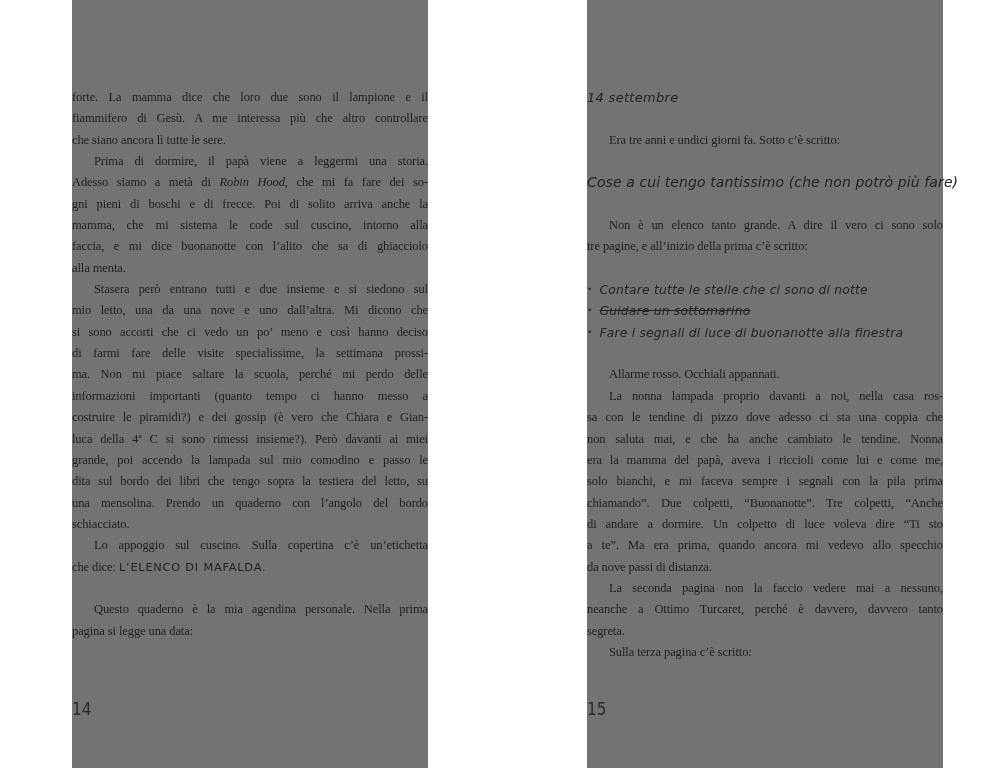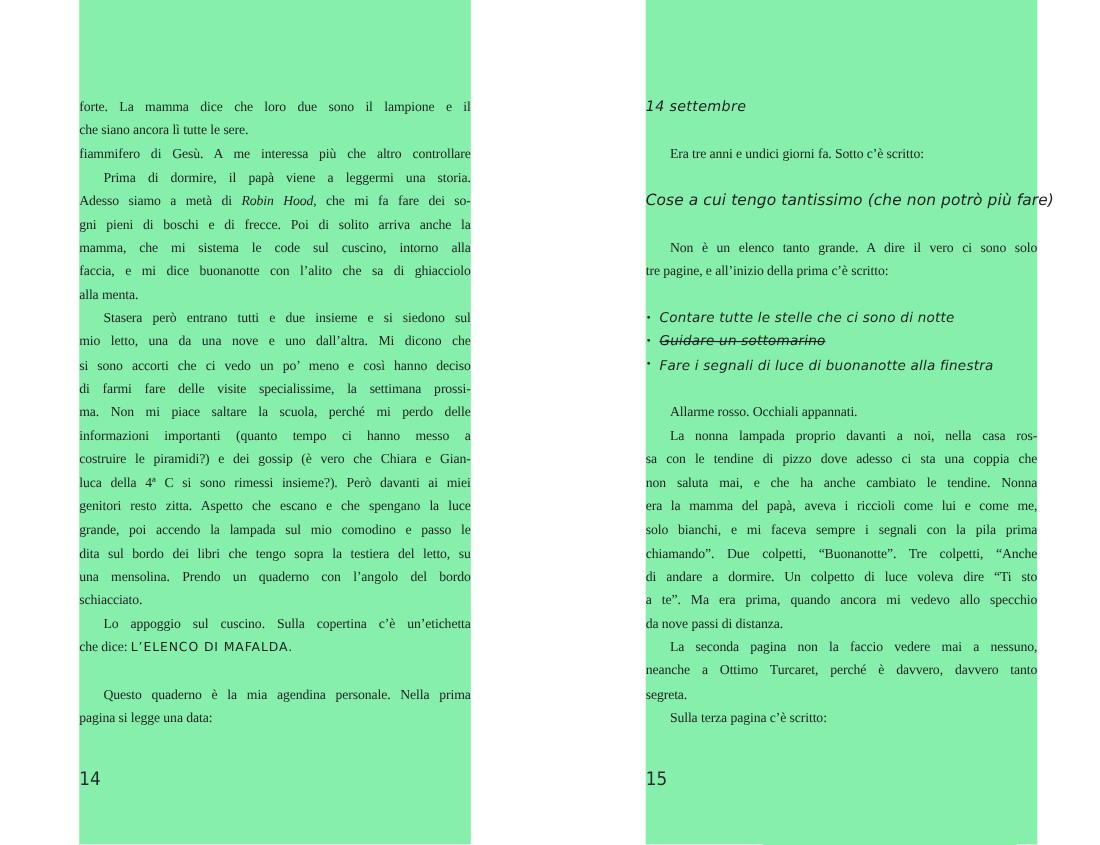--- a/index.html
+++ b/index.html
@@ -1,18 +1,18 @@
 <!DOCTYPE html>
 <html><head>
 <meta charset="utf-8">
 <style>
   html,body{margin:0;padding:0;background:#ffffff;}
   .spread{position:relative;width:1000px;height:768px;background:#ffffff;overflow:hidden;
           font-family:"Liberation Serif",serif;}
-  .page{position:absolute;top:0;width:356px;height:768px;background:#86efac;}
+  .page{position:absolute;top:0;width:356px;height:768px;background:#737373;}
   .page.left{left:72px;}
   .page.right{left:575px;margin-left:12px;}
   .lines{position:absolute;top:87px;left:0;width:356px;}
   .ln{height:21.35px;line-height:21.35px;overflow:hidden;
       font-family:"Liberation Serif",serif;font-size:12.5px;letter-spacing:-0.1px;
       color:#1f1f1f;text-align:justify;text-align-last:justify;}
   .ln.e{text-align-last:left;}
   .ln.i{text-indent:22px;}
   .ln.blank{}
   
@@ -30,37 +30,36 @@
       font-family:"DejaVu Sans",sans-serif;font-size:17px;color:#2a2a2a;
       font-stretch:condensed;}
 </style>
 </head>
 <body>
 
 <div class="spread">
   <div class="page left">
     <div class="lines">
         <div class="ln"><span>forte. La mamma dice che loro due sono il lampione e il</span></div>
+        <div class="ln"><span>fiammifero di Gesù. A me interessa più che altro controllare</span></div>
         <div class="ln e"><span>che siano ancora lì tutte le sere.</span></div>
-        <div class="ln"><span>fiammifero di Gesù. A me interessa più che altro controllare</span></div>
         <div class="ln i"><span>Prima di dormire, il papà viene a leggermi una storia.</span></div>
         <div class="ln"><span>Adesso siamo a metà di </span><span class="it">Robin Hood</span><span>, che mi fa fare dei so-</span></div>
         <div class="ln"><span>gni pieni di boschi e di frecce. Poi di solito arriva anche la</span></div>
         <div class="ln"><span>mamma, che mi sistema le code sul cuscino, intorno alla</span></div>
         <div class="ln"><span>faccia, e mi dice buonanotte con l’alito che sa di ghiacciolo</span></div>
         <div class="ln e"><span>alla menta.</span></div>
         <div class="ln i"><span>Stasera però entrano tutti e due insieme e si siedono sul</span></div>
         <div class="ln"><span>mio letto, una da una nove e uno dall’altra. Mi dicono che</span></div>
         <div class="ln"><span>si sono accorti che ci vedo un po’ meno e così hanno deciso</span></div>
         <div class="ln"><span>di farmi fare delle visite specialissime, la settimana prossi-</span></div>
         <div class="ln"><span>ma. Non mi piace saltare la scuola, perché mi perdo delle</span></div>
         <div class="ln"><span>informazioni importanti (quanto tempo ci hanno messo a</span></div>
         <div class="ln"><span>costruire le piramidi?) e dei gossip (è vero che Chiara e Gian-</span></div>
         <div class="ln"><span>luca della 4ª C si sono rimessi insieme?). Però davanti ai miei</span></div>
-        <div class="ln"><span>genitori resto zitta. Aspetto che escano e che spengano la luce</span></div>
         <div class="ln"><span>grande, poi accendo la lampada sul mio comodino e passo le</span></div>
         <div class="ln"><span>dita sul bordo dei libri che tengo sopra la testiera del letto, su</span></div>
         <div class="ln"><span>una mensolina. Prendo un quaderno con l’angolo del bordo</span></div>
         <div class="ln e"><span>schiacciato.</span></div>
         <div class="ln i"><span>Lo appoggio sul cuscino. Sulla copertina c’è un’etichetta</span></div>
         <div class="ln e"><span>che dice: </span><span class="hand">L’ELENCO DI MAFALDA.</span></div>
         <div class="ln blank"></div>
         <div class="ln i"><span>Questo quaderno è la mia agendina personale. Nella prima</span></div>
         <div class="ln e"><span>pagina si legge una data:</span></div>
       </div>

